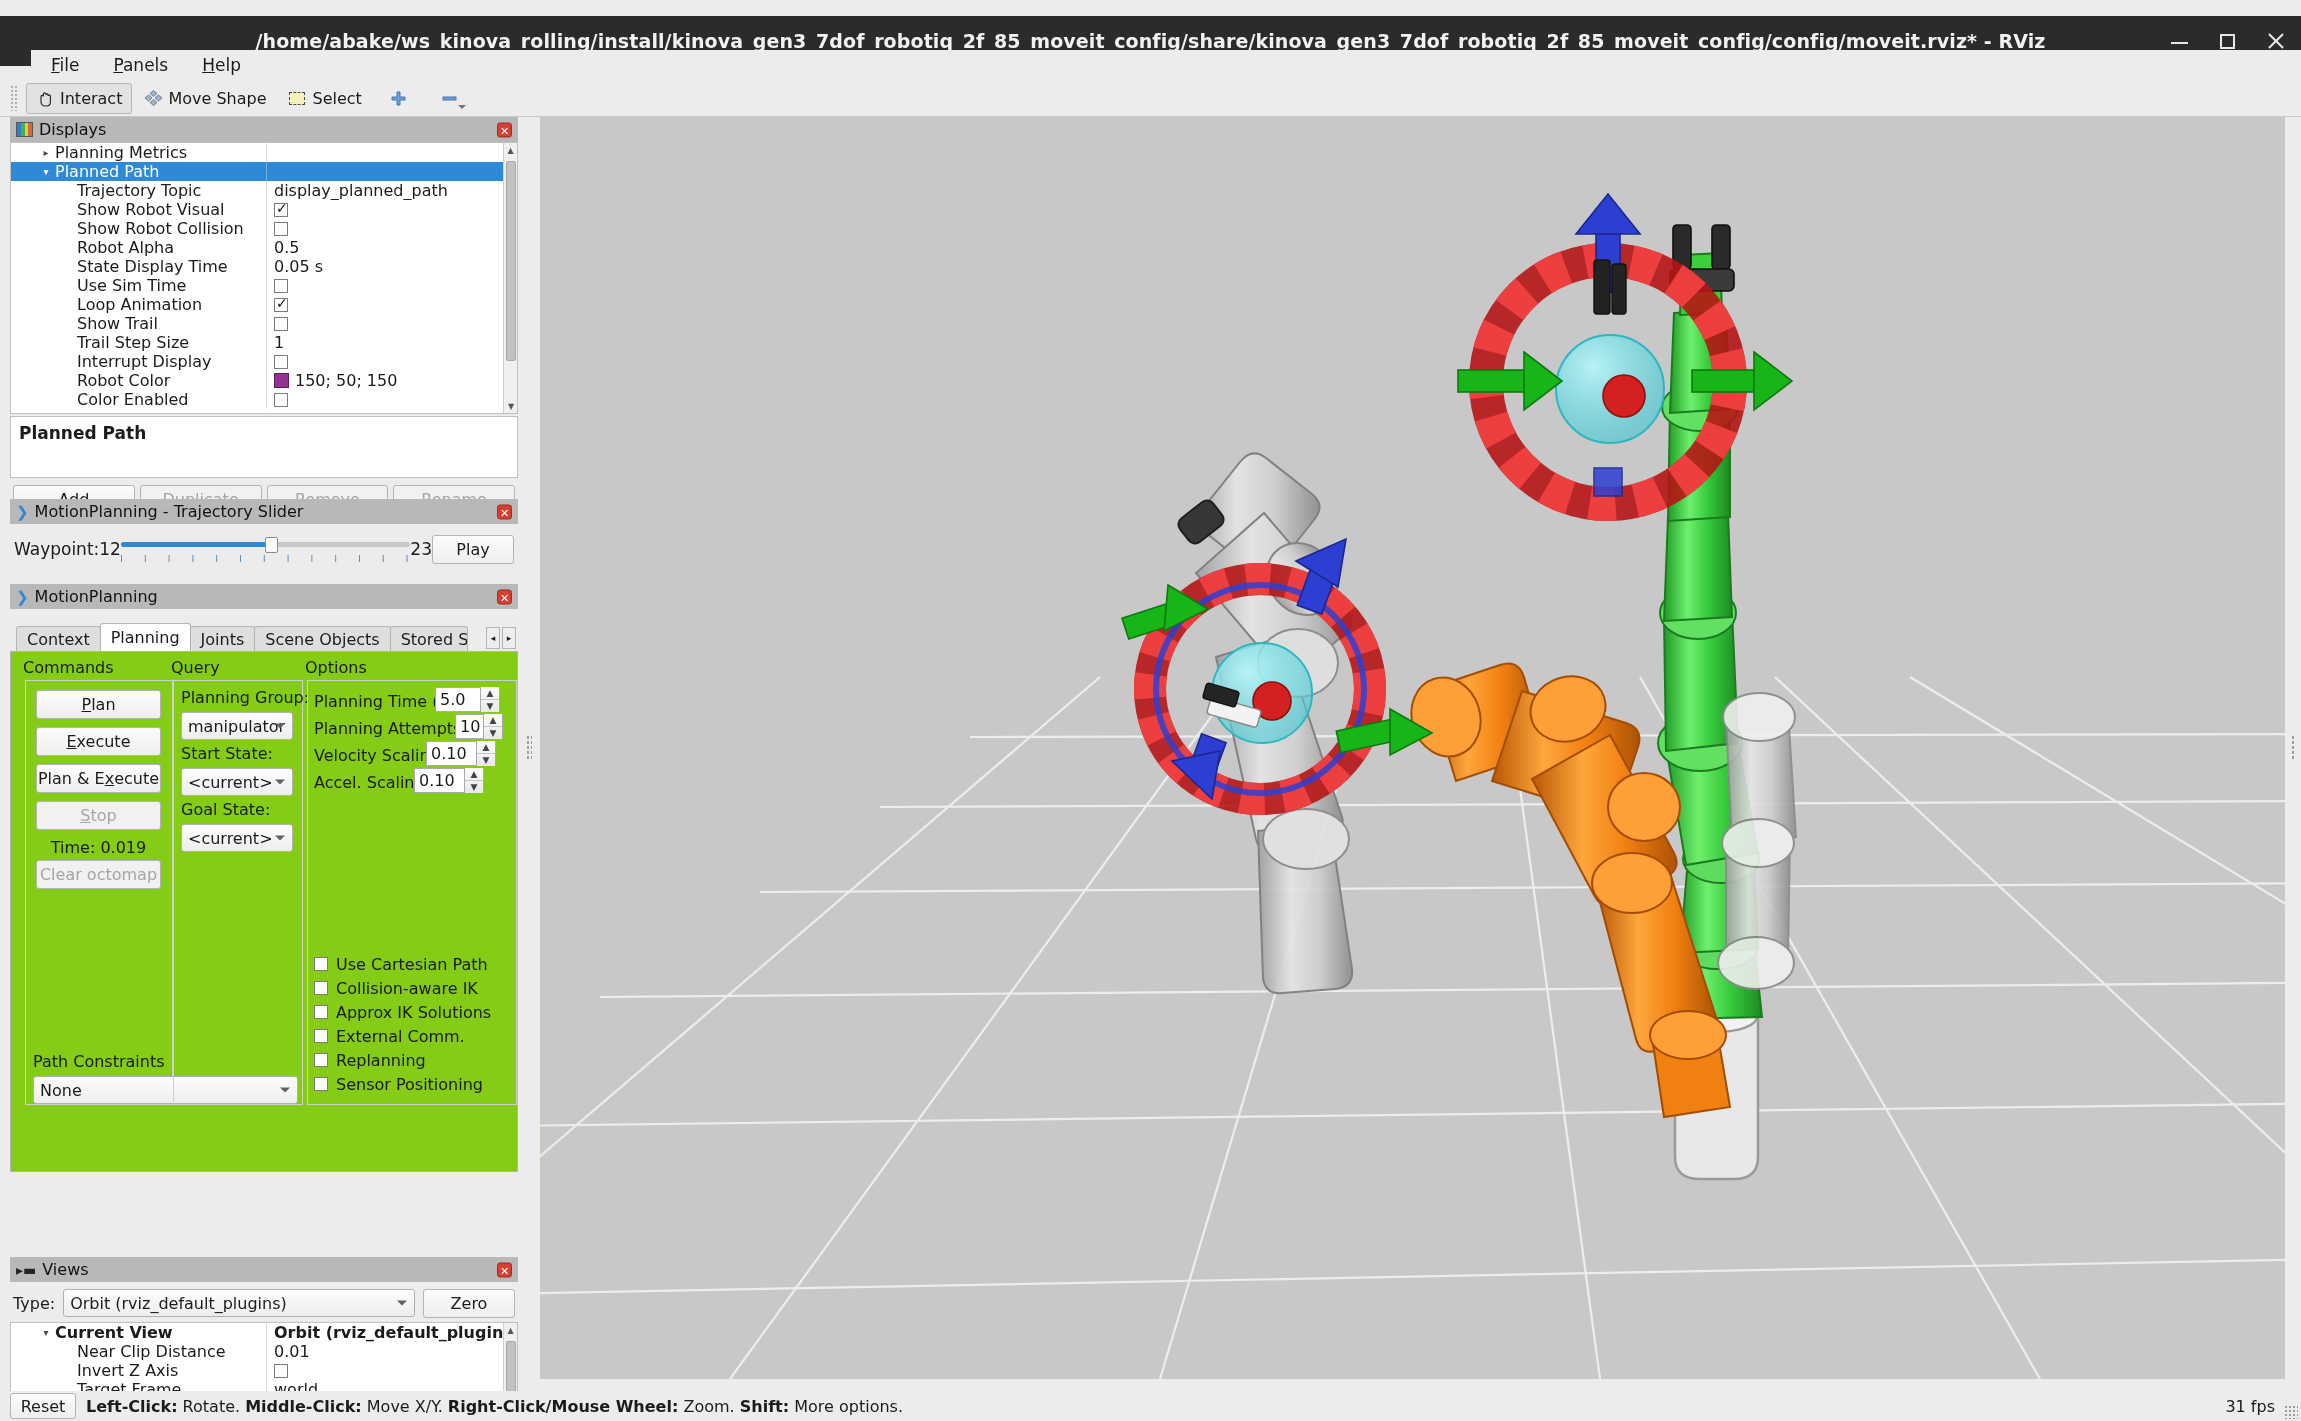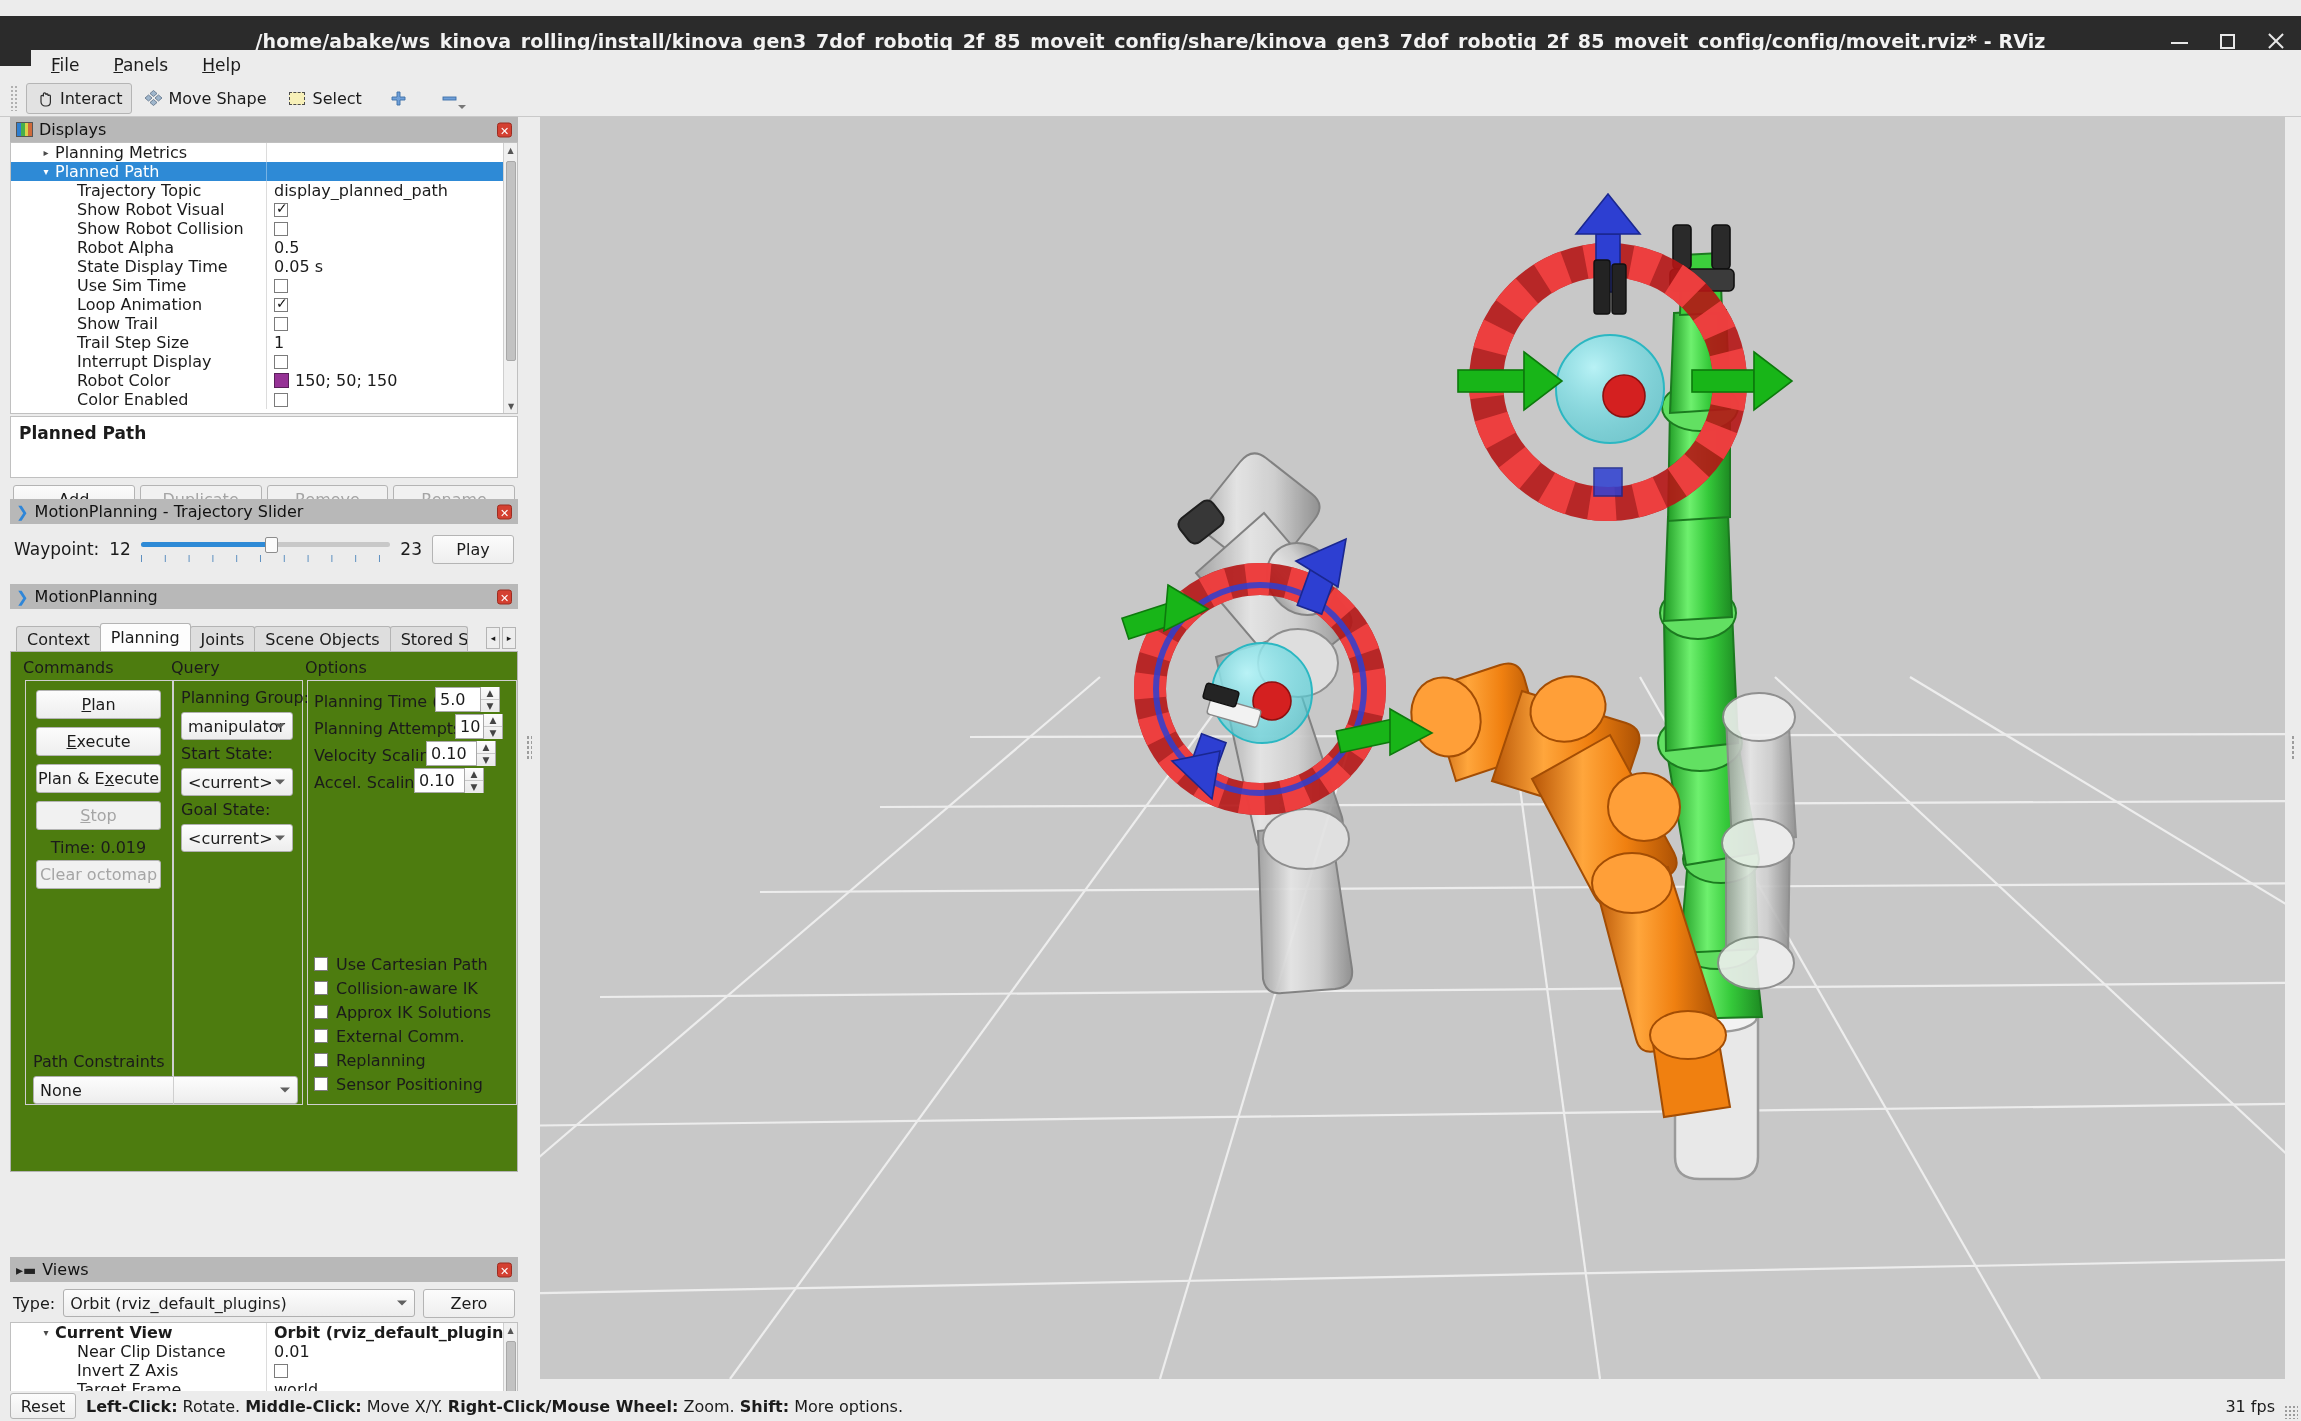--- a/index.html
+++ b/index.html
@@ -100,39 +100,39 @@
   .btnrow { display: flex; gap: 5px; }
   .btn {
     flex: 1; height: 29px; font-size: 16px; background: linear-gradient(#fcfcfc,#eeeeee);
     border: 1px solid #b4b4b4; border-radius: 3px; display: flex; align-items: center;
     justify-content: center; cursor: pointer; color: #1b1b1b;
   }
   .btn.disabled { color: #a5a5a5; background: #f1f1f1; }
   .btn u { text-decoration: underline; }
 
   
-  .slider-row { display: flex; align-items: center; gap: 10px; height: 34px; padding: 0 4px; }
+  .slider-row { display: flex; align-items: center; height: 34px; padding: 0 4px; }
   .slider-lbl { font-size: 17px; white-space: nowrap; }
   .slider-wrap { position: relative; flex: 1; height: 26px; }
   .slider-groove { position: absolute; left: 0; top: 6px; width: 100%; height: 5px; background: #c8c8c8; border-radius: 3px; }
   .slider-fill { position: absolute; left: 0; top: 6px; height: 5px; background: #2e8ad6; border-radius: 3px; }
   .slider-handle { position: absolute; top: 1px; width: 13px; height: 16px; background: #fbfbfb; border: 1px solid #8d8d8d; border-radius: 2px; }
   .slider-ticks { position: absolute; left: 0; top: 19px; width: 100%; height: 7px;
      background-image: linear-gradient(90deg,#5c8fc0 1px, transparent 1px);
      background-size: 23.8px 7px; }
 
   
   .tabbar { display: flex; align-items: flex-end; height: 28px; border-bottom: 1px solid #b4b4b4; padding-left: 6px; position: relative; }
   .tab { height: 25px; padding: 0 10px; font-size: 16px; display: flex; align-items: center;
     border: 1px solid #b4b4b4; border-bottom: none; background: #dedede; border-radius: 3px 3px 0 0; margin-right: -1px; cursor: pointer; white-space: nowrap;}
   .tab.active { background: #fdfdfd; height: 28px; }
   .tab-arrows { position: absolute; right: 2px; bottom: 2px; display: flex; gap: 2px; }
   .tab-arrow { width: 14px; height: 22px; border: 1px solid #b4b4b4; background: #ededed; font-size: 9px; display: flex; align-items: center; justify-content: center; cursor: pointer;}
 
-  .mp-body { background: #4d7c0f; border: 1px solid #b4b4b4; border-top: none; position: relative; height: 520px; }
+  .mp-body { background: #84cc16; border: 1px solid #b4b4b4; border-top: none; position: relative; height: 520px; }
   .grp-label { font-size: 16px; position: absolute; }
   .grp-box { position: absolute; border: 1px solid #cfcfcf; }
   .fld-label { font-size: 16px; }
   .combo { height: 28px; border: 1px solid #b0b0b0; border-radius: 3px;
     background: linear-gradient(#fdfdfd,#ededed); display: flex; align-items: center;
     padding: 0 6px; font-size: 16px; position: relative; cursor: pointer; }
   .combo .arrow { position: absolute; right: 7px; top: 50%; transform: translateY(-50%);
     width: 0; height: 0; border-left: 5px solid transparent; border-right: 5px solid transparent; border-top: 5px solid #606060; }
   .spin { height: 25px; border: 1px solid #a9a9a9; background: #fff; display: flex; align-items: center;
      padding: 0 4px; font-size: 16px; position: relative; }

